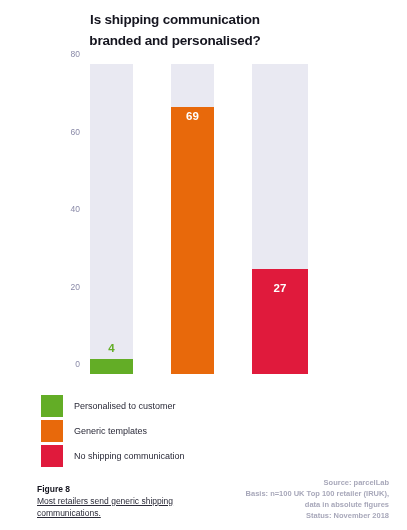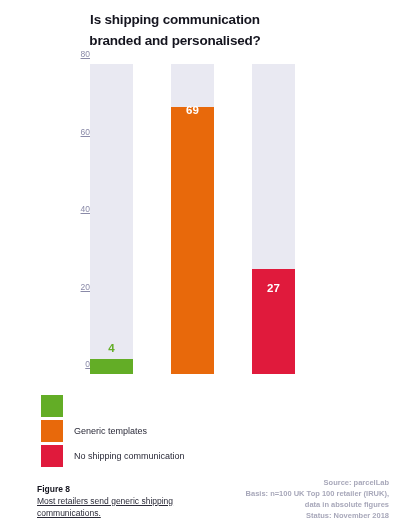--- a/index.html
+++ b/index.html
@@ -37,27 +37,27 @@
     position: absolute;
     left: 90px;
     top: 64px;
     width: 205px;
     height: 310px;
   }
 
   .axis-tick {
     position: absolute;
     right: 100%;
+    margin-right: 10px;
     transform: translateY(-50%);
     font-size: 8.5px;
     color: #8a8aa8;
     white-space: nowrap;
     text-align: right;
     width: 40px;
-    text-decoration: underline;
   }
 
   .bar-group {
     position: absolute;
     bottom: 0;
     width: 43px;
     height: 310px;
   }
   .bar-track {
     position: absolute;
@@ -154,32 +154,33 @@
     <div class="axis-tick" style="bottom: 232.5px;">60</div>
     <div class="axis-tick" style="bottom: 310px;">80</div>
     <div class="bar-group" style="left: 0px; width: 43px;">
       <div class="bar-track" style="background: rgb(233, 233, 242);"></div>
       <div class="bar-fill" style="height: 15.5px; background: rgb(99, 173, 38);"></div>
       <div class="bar-value" style="color: rgb(99, 173, 38); bottom: 20.5px;">4</div>
     </div>
     <div class="bar-group" style="left: 81px; width: 43px;">
       <div class="bar-track" style="background: rgb(233, 233, 242);"></div>
       <div class="bar-fill" style="height: 267.375px; background: rgb(232, 105, 11);"></div>
-      <div class="bar-value inside" style="color: rgb(255, 255, 255); bottom: 258px; margin-top: 24px;">69</div>
+      <div class="bar-value inside" style="color: rgb(255, 255, 255); bottom: 252px; margin-top: 24px;">69</div>
     </div>
-    <div class="bar-group" style="left: 162px; width: 43px;">
+    <div class="bar-group" style="left: 162px; width: 56px;">
       <div class="bar-track" style="background: rgb(233, 233, 242);"></div>
       <div class="bar-fill" style="height: 104.625px; background: rgb(224, 26, 60);"></div>
       <div class="bar-value inside" style="color: rgb(255, 255, 255); bottom: 79.625px;">27</div>
     </div>
   </div>
 
 <div id="legend">
     <div class="legend-row">
       <span class="legend-swatch" style="background: rgb(99, 173, 38);"></span>
+      <span class="legend-label">Personalised to customer</span>
     </div>
     <div class="legend-row">
       <span class="legend-swatch" style="background: rgb(232, 105, 11);"></span>
       <span class="legend-label">Generic templates</span>
     </div>
     <div class="legend-row">
       <span class="legend-swatch" style="background: rgb(224, 26, 60);"></span>
       <span class="legend-label">No shipping communication</span>
     </div>
   </div>

